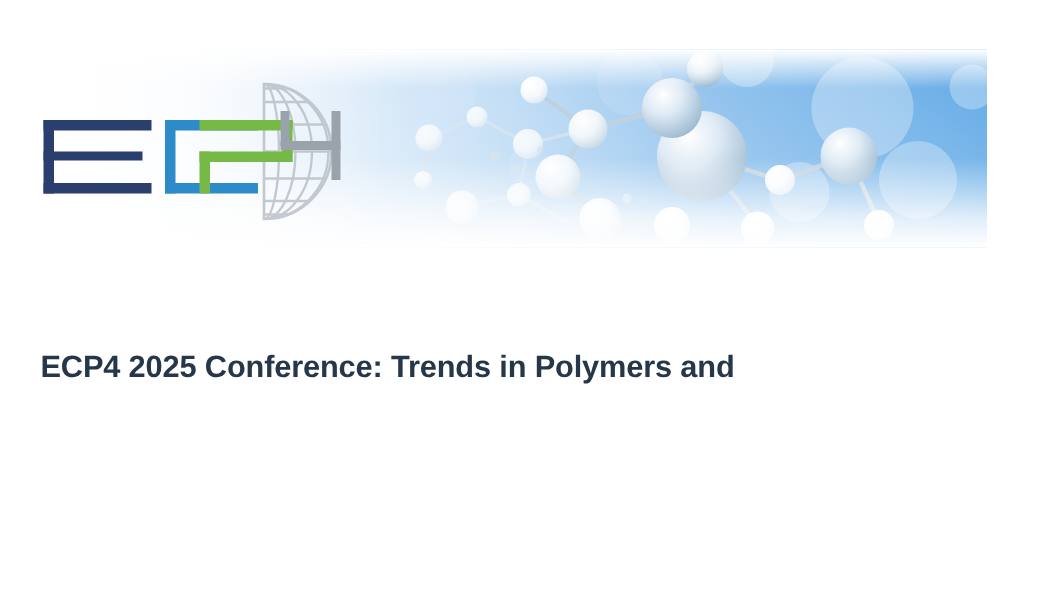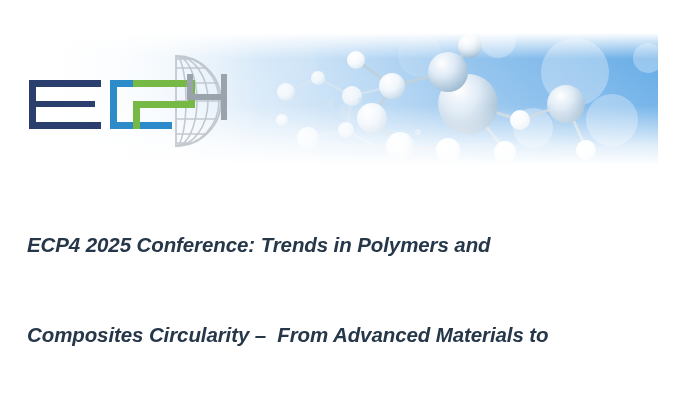--- a/index.html
+++ b/index.html
@@ -65,21 +65,20 @@
     color: #26374a;
     font-family: "Liberation Sans", sans-serif;
     font-size: 20.5px;
     font-weight: bold;
     line-height: 30px;
     letter-spacing: -0.1px;
     white-space: pre-wrap;
   }
   .title .line {
     display: block;
-    font-style: italic;
   }
 </style>
 </head>
 <body>
 
 <div class="page">
 
   <div class="banner">
     <svg class="banner-svg" viewBox="0 0 700 165" preserveAspectRatio="none">
       <defs>
@@ -253,19 +252,18 @@
         <rect x="161" y="42" width="40" height="6"></rect>
         <rect x="195" y="22" width="6" height="46"></rect>
       </g>
     </svg>
   </div>
 
   <div class="content">
 
     <h1 class="title">
       <span class="line">ECP4 2025 Conference: Trends in Polymers and</span>
-      <span class="line">Composites Circularity –  From Advanced Materials to</span>
       
     </h1>
 
   </div>
 
 </div>
 
 </body></html>

